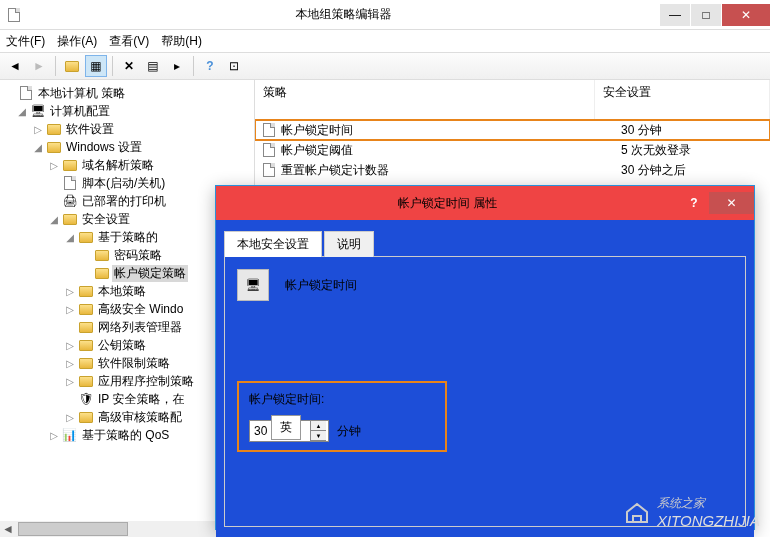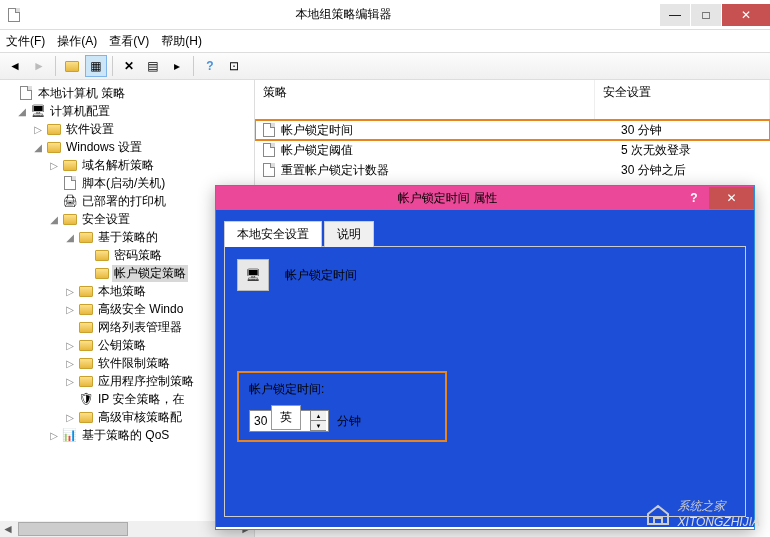--- a/index.html
+++ b/index.html
@@ -39,21 +39,21 @@
     .list-row.selected { outline: 2px solid #e8841a; outline-offset: -1px; }
     .list-row-icon { width: 16px; height: 16px; margin-right: 4px; display: flex; align-items: center; justify-content: center; }
     .list-col-policy { width: 340px; }
     .list-col-setting { flex: 1; }
     
     .scrollbar-h { position: absolute; bottom: 0; left: 0; right: 0; height: 16px; background: #f0f0f0; display: flex; align-items: center; }
     .scrollbar-h .thumb { height: 14px; background: #cdcdcd; border: 1px solid #aaa; }
     .scrollbar-h .arrow { width: 16px; height: 16px; display: flex; align-items: center; justify-content: center; color: #606060; }
     
     .dialog { position: absolute; left: 215px; top: 185px; width: 540px; height: 345px; background: #fff; border: 1px solid #2b90d9; box-shadow: 0 4px 16px rgba(0,0,0,.3); }
-    .dialog-titlebar { height: 24px; background: #ec4899; color: #000; display: flex; align-items: center; }
+    .dialog-titlebar { height: 34px; background: #ef4444; color: #000; display: flex; align-items: center; }
     .dialog-title { flex: 1; text-align: center; color: #000; }
     .dialog-btns { display: flex; }
     .dialog-btn { width: 30px; height: 22px; display: flex; align-items: center; justify-content: center; }
     .dialog-btn.help { color: #fff; font-weight: bold; }
     .dialog-btn.close { background: #c75050; color: #fff; width: 45px; }
     .dialog-body { padding: 10px 8px; background: #1d4ed8; }
     .tabs { display: flex; border-bottom: 1px solid #ccc; }
     .tab { padding: 4px 12px; border: 1px solid #ccc; border-bottom: none; margin-right: 2px; background: #fff; position: relative; top: 1px; }
     .tab.active { background: #fff; }
     .tab.inactive { background: #f0f0f0; }
@@ -63,21 +63,21 @@
     .field-group { border: 2px solid #e8841a; padding: 8px 10px; width: 210px; }
     .field-label { margin-bottom: 12px; }
     .field-row { display: flex; align-items: center; gap: 8px; }
     .spinner { display: flex; border: 1px solid #888; background: #fff; width: 80px; height: 22px; }
     .spinner input { border: none; width: 60px; padding: 2px 4px; outline: none; }
     .spinner-btns { display: flex; flex-direction: column; width: 16px; border-left: 1px solid #888; }
     .spinner-btn { height: 10px; font-size: 6px; display: flex; align-items: center; justify-content: center; background: #f0f0f0; border-bottom: 1px solid #888; }
     .ime-box { position: absolute; border: 1px solid #999; padding: 3px 8px; background: #fff; left: 32px; top: 32px; }
     
     .watermark { position: absolute; right: 10px; bottom: 8px; color: #ccc; font-size: 18px; font-style: italic; display: flex; align-items: center; gap: 6px; }
-    .watermark-sub { font-size: 12px; color: #ddd; }
+    .watermark-sub { font-size: 15px; color: #ddd; }
     
     .doc-icon { width: 12px; height: 14px; background: #fff; border: 1px solid #888; position: relative; }
     .doc-icon::after { content: ""; position: absolute; right: -1px; top: -1px; width: 4px; height: 4px; background: #ddd; border-left: 1px solid #888; border-bottom: 1px solid #888; }
   </style>
 </head>
 <body>
 
 <div class="titlebar">
   <div class="titlebar-icon">
       <div class="doc-icon"></div>

